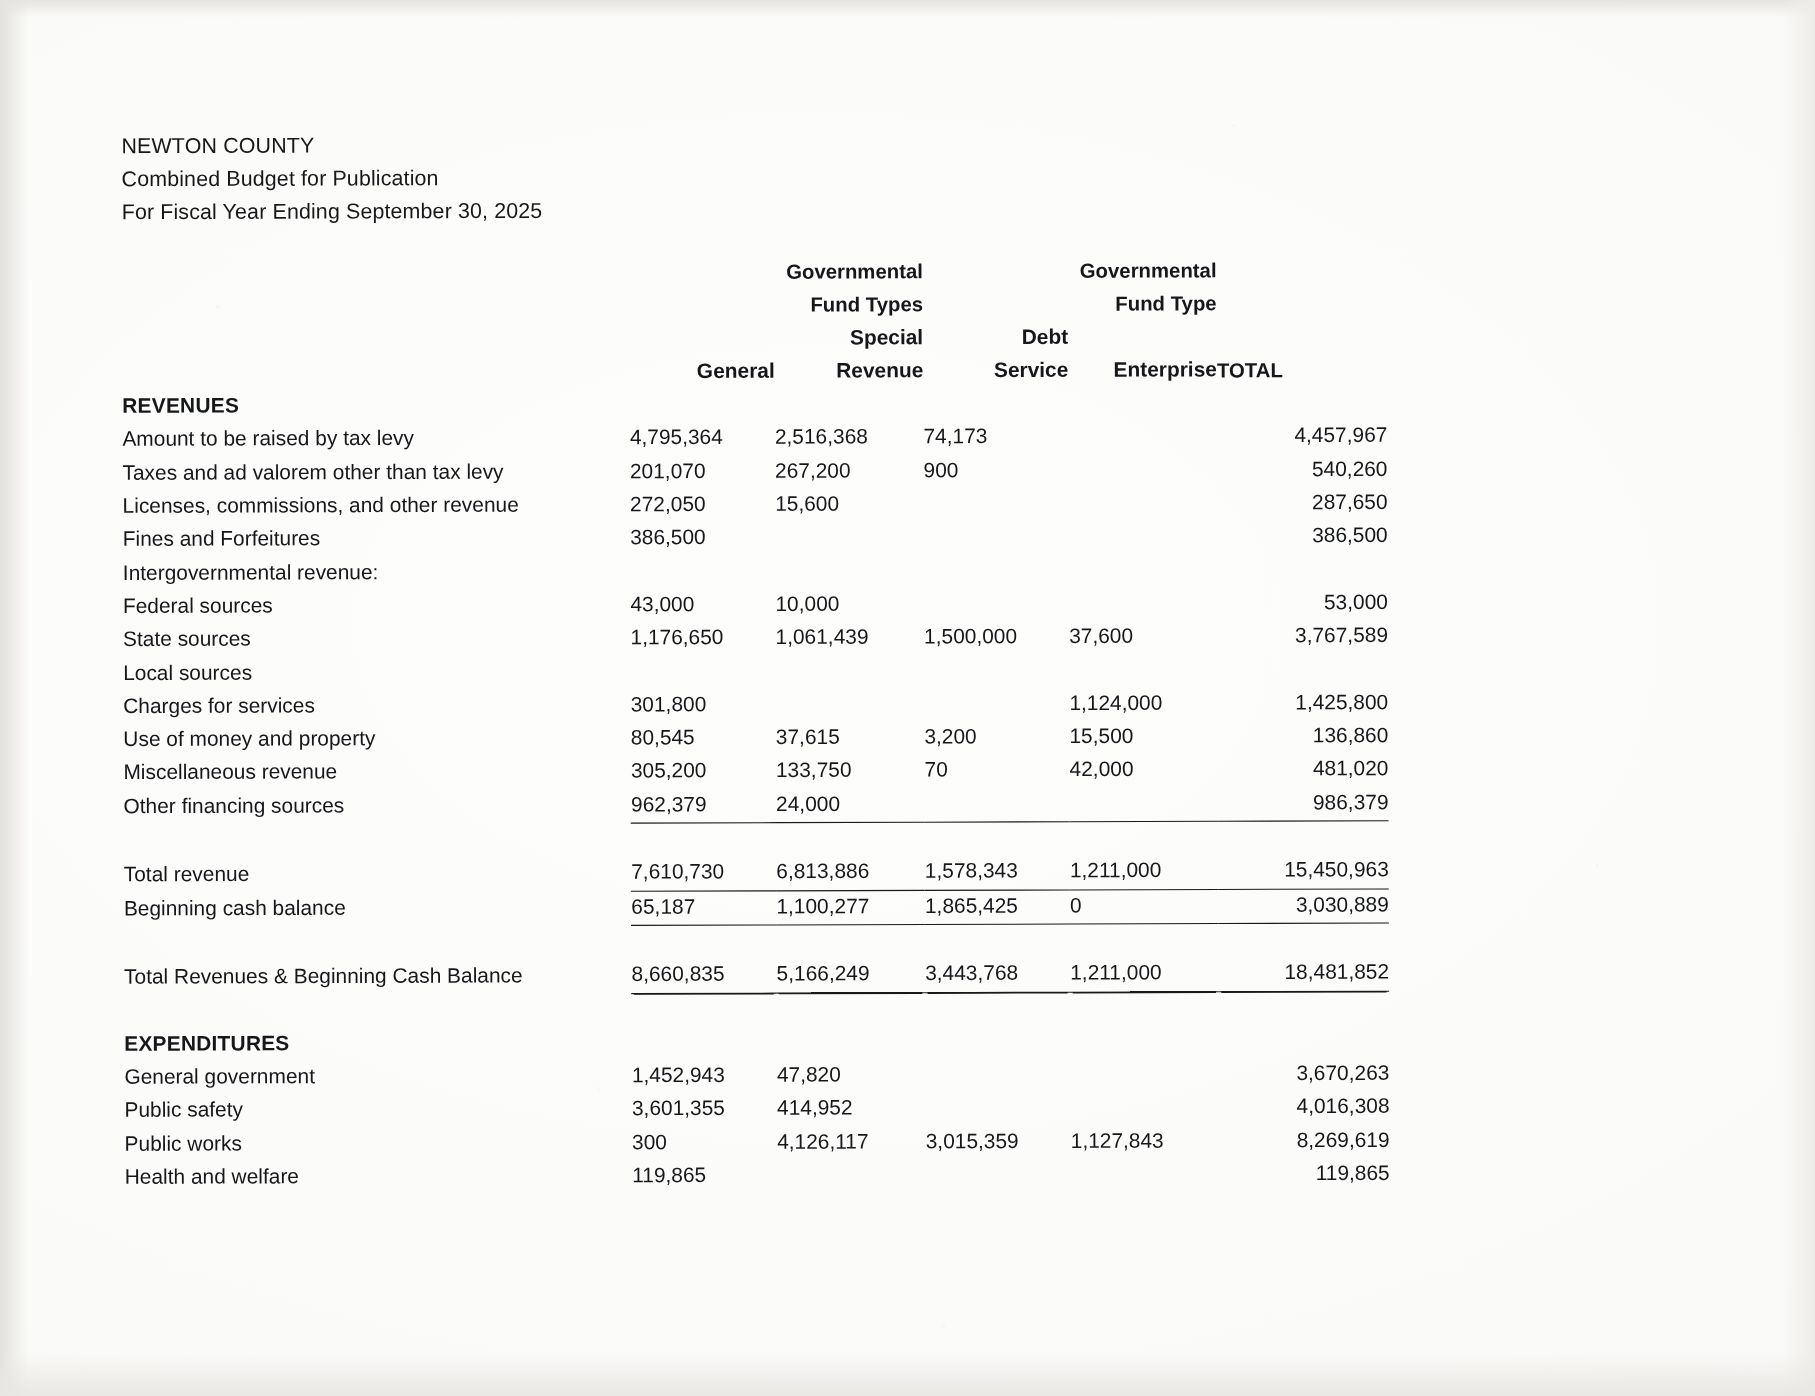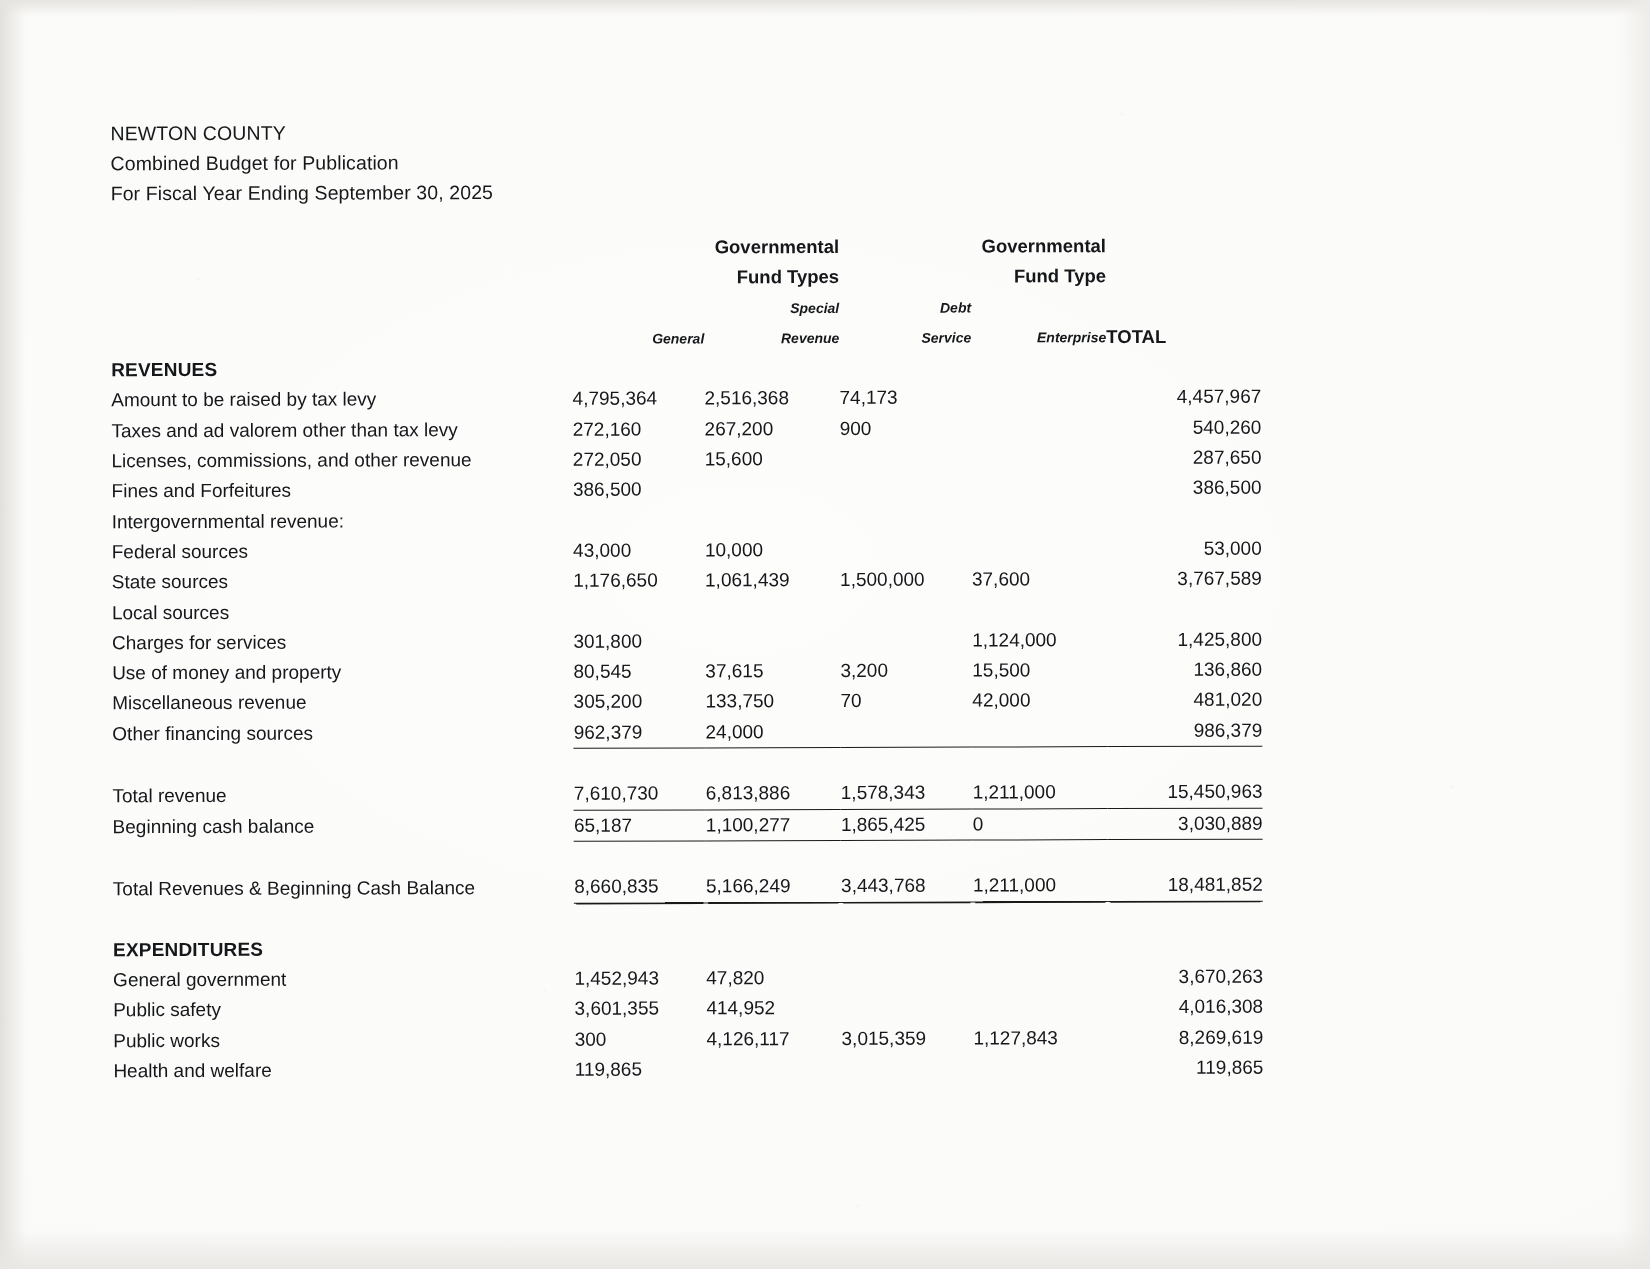--- a/index.html
+++ b/index.html
@@ -87,21 +87,21 @@
     vertical-align: bottom;
     white-space: nowrap;
     line-height: 30.3px;
     height: 30.3px;
   }
   .c-label { width: 470px; text-align: left; padding-right: 6px; }
   .c-num   { width: 136px; text-align: right; padding-right: 14px; }
   .c-total { width: 160px; text-align: right; padding-right: 0px; }
 
   .hdr { font-weight: bold; text-align: right; font-size: 18.5px; }
-  .hdr-r { font-weight: bold; text-align: right; font-size: 14px; padding-right: 14px; font-style: italic;}
+  .hdr-r { font-weight: bold; text-align: right; font-size: 19px; padding-right: 14px;}
   .hdr-total { font-weight: bold; text-align: left; font-size: 18.5px; }
 
   .section-title { font-weight: bold; letter-spacing: 0.2px; }
   .indent1 { padding-left: 17px; }
   .rule-bottom { border-bottom: 1.6px solid #1a1a1a; }
   .rule-double-bottom {
     border-bottom: 1.6px solid #1a1a1a;
     box-shadow: 0 4px 0 -2.4px #1a1a1a;
   }
   .spacer-row td { height: 22px; line-height: 22px; }
@@ -191,21 +191,21 @@
         <tr>
           <td>Amount to be raised by tax levy</td>
           <td>4,795,364</td>
           <td>2,516,368</td>
           <td>74,173</td>
           <td></td>
           <td class="c-total">4,457,967</td>
         </tr>
         <tr>
           <td>Taxes and ad valorem other than tax levy</td>
-          <td>272,160</td>
+          <td>201,070</td>
           <td>267,200</td>
           <td>900</td>
           <td></td>
           <td class="c-total">540,260</td>
         </tr>
         <tr>
           <td>Licenses, commissions, and other revenue</td>
           <td>272,050</td>
           <td>15,600</td>
           <td></td>

